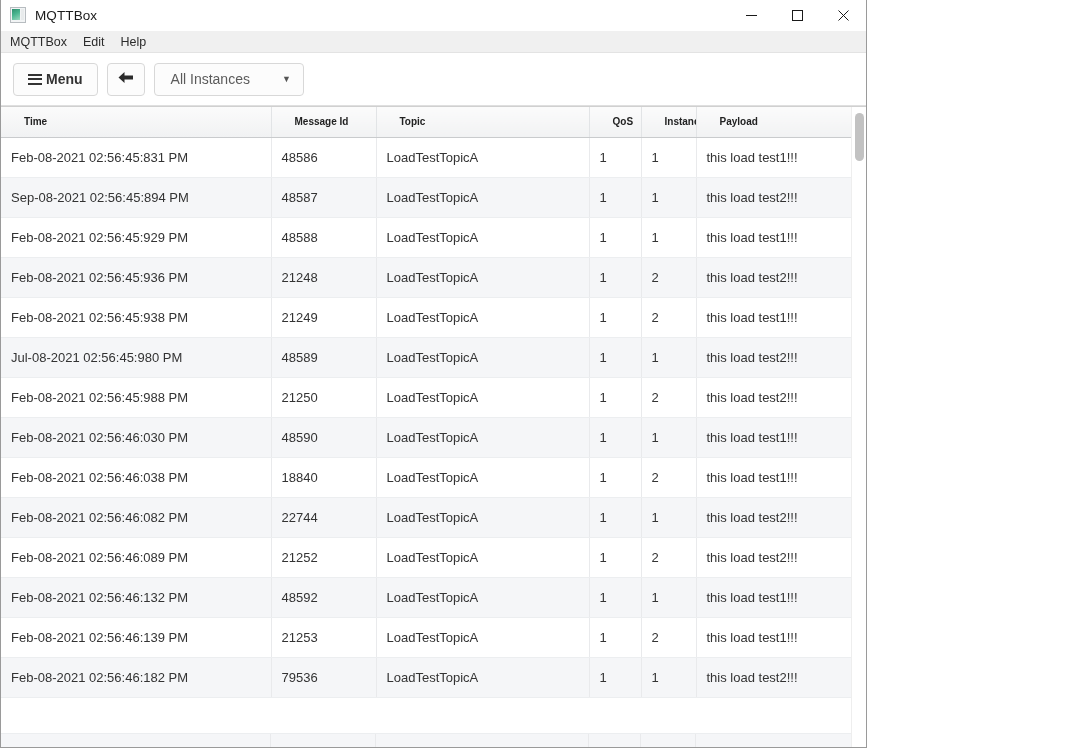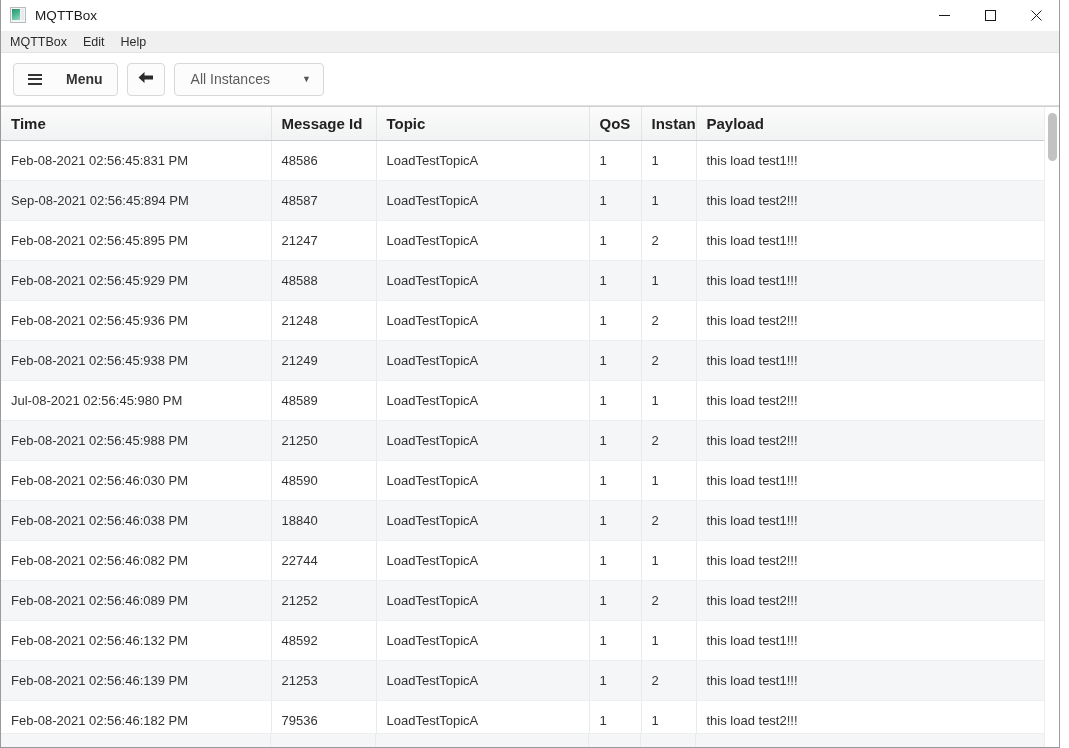--- a/index.html
+++ b/index.html
@@ -5,21 +5,21 @@
   * { box-sizing: border-box; }
   html, body {
     margin: 0; padding: 0;
     width: 1069px; height: 748px;
     overflow: hidden;
     background: #ffffff;
     font-family: "Liberation Sans", sans-serif;
   }
 
   #app-window {
-    width: 1060px;
+    width: 867px;
     height: 748px;
     position: relative;
     background: #ffffff;
     border: 1px solid #9a9a9a;
     border-top: none;
     display: flex;
     flex-direction: column;
   }
 
   
@@ -109,21 +109,21 @@
     align-items: center;
     justify-content: center;
     cursor: pointer;
     color: #333333;
     font-size: 14px;
     user-select: none;
   }
   #menu-button {
     padding: 0 14px;
     font-weight: bold;
-    gap: 24px;
+    gap: 4px;
     align-items: center;
   }
   #menu-button .hamburger {
     display: inline-flex;
     flex-direction: column;
     justify-content: space-between;
     width: 14px; height: 11px;
   }
   #menu-button .hamburger i {
     display: block; height: 2px; background: #333; border-radius: 0;
@@ -159,23 +159,23 @@
     border-collapse: collapse;
     table-layout: fixed;
     font-size: 13px;
   }
   table.msg-table thead th {
     background: linear-gradient(to bottom, #fbfbfb 0%, #f1f2f3 100%);
     border-bottom: 1px solid #c9cbcd;
     border-right: 1px solid #e2e4e6;
     color: #222222;
     font-weight: bold;
-    font-size: 15px;
+    font-size: 10px;
     text-align: left;
-    padding: 8px 10px;
+    padding: 8px 23px;
     height: 30px;
     white-space: nowrap;
     overflow: hidden;
     text-overflow: clip;
     cursor: pointer;
     user-select: none;
   }
   table.msg-table thead th:last-child { border-right: none; }
 
   table.msg-table tbody td {
@@ -321,28 +321,20 @@
           </tr>
           <tr>
             <td>Sep-08-2021 02:56:45:894 PM</td>
             <td>48587</td>
             <td>LoadTestTopicA</td>
             <td>1</td>
             <td>1</td>
             <td>this load test2!!!</td>
           </tr>
           <tr>
-            <td>Feb-08-2021 02:56:45:895 PM</td>
-            <td>21247</td>
-            <td>LoadTestTopicA</td>
-            <td>1</td>
-            <td>2</td>
-            <td>this load test1!!!</td>
-          </tr>
-          <tr>
             <td>Feb-08-2021 02:56:45:929 PM</td>
             <td>48588</td>
             <td>LoadTestTopicA</td>
             <td>1</td>
             <td>1</td>
             <td>this load test1!!!</td>
           </tr>
           <tr>
             <td>Feb-08-2021 02:56:45:936 PM</td>
             <td>21248</td>

